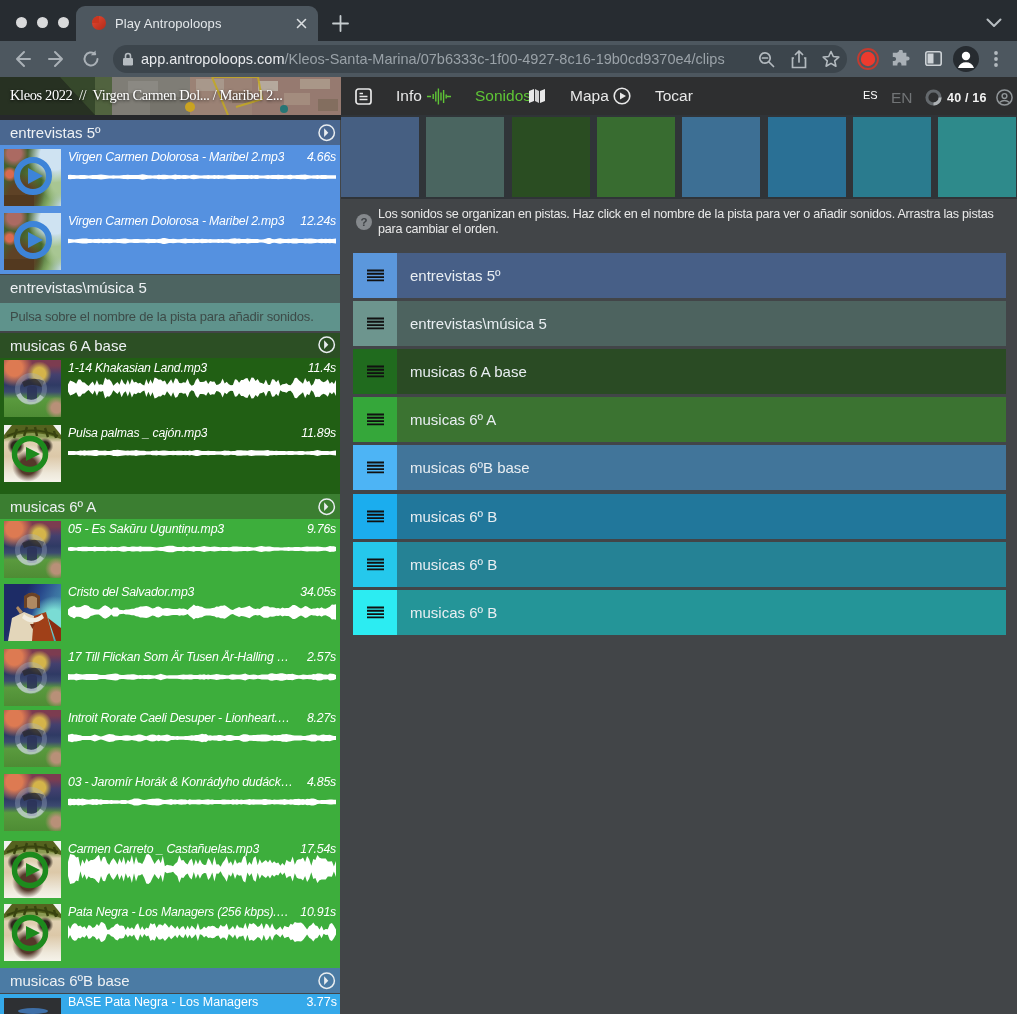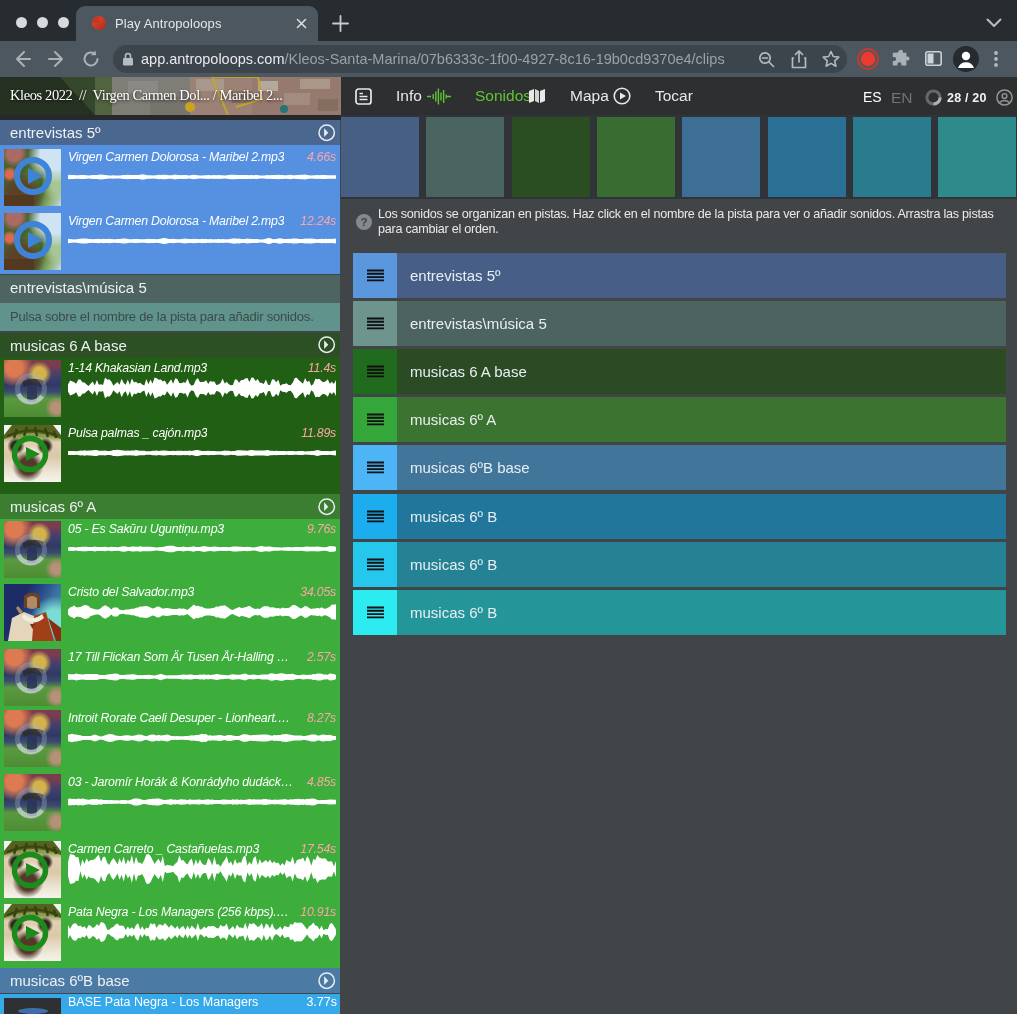--- a/index.html
+++ b/index.html
@@ -20,21 +20,21 @@
 .nav { position:absolute; top:0; height:38px; display:flex; align-items:center; gap:24px;
   color:#e8e8e8; font-size:15.5px; }
 #swband { position:absolute; left:341px; top:115px; width:676px; height:84px; background:#303438; }
 .shead { position:absolute; left:0; width:340px; height:25px; color:#eef1f4; font-size:15px;
   line-height:25px; padding-left:10px; }
 .ssec { position:absolute; left:0; width:340px; }
 .clip { position:absolute; left:0; width:340px; height:64px;font-style:italic; }
 .thwrap { position:absolute; left:4px; top:0; width:57px; height:57px; overflow:hidden; }
 .th { position:relative; width:57px; height:57px; }
 .ct { position:absolute; left:68px; top:1px; font-size:12.3px; letter-spacing:-0.2px; color:#fff; white-space:nowrap; max-width:228px; overflow:hidden; text-overflow:ellipsis; }
-.cd { position:absolute; right:4px; top:1px; font-size:12.3px; letter-spacing:-0.2px; color:#fca5a5; }
+.cd { position:absolute; right:4px; top:1px; font-size:12.3px; letter-spacing:-0.2px; color:#ffffff; }
 .wv { position:absolute; left:68px; top:5px; width:268px; height:46px; }
 .swatch { position:absolute; top:117px; width:78px; height:80px; }
 .trow { position:absolute; left:353px; width:653px; height:45px; }
 .handle { position:absolute; left:0; top:0; width:44px; height:45px; }
 .hmb { position:absolute; left:13.5px; top:16px; width:17px; height:13px; }
 .tlabel { position:absolute; left:57px; top:14px; font-size:15px; color:#e9eef2; }
 </style></head><body>
 <div id="page">
 <div id="frame"></div>
 <div class="dot" style="left:16px"></div>
@@ -156,27 +156,27 @@
         </svg>
         <span>Mapa</span>
       </div>
 <div class="nav" style="left:613px">
         <svg width="18" height="18">
           <circle cx="9" cy="9" r="7.8" fill="none" stroke="#e8e8e8" stroke-width="1.6"></circle>
           <path d="M7 5.5 L13 9 L7 12.5 Z" fill="#e8e8e8"></path>
         </svg>
         <span>Tocar</span>
       </div>
-<div class="abs" style="left:863px;top:12px;font-size:14px;color:#fff">ES</div>
+<div class="abs" style="left:863px;top:12px;font-size:11px;color:#fff">ES</div>
 <div class="abs" style="left:891px;top:12px;font-size:15.5px;color:#717476">EN</div>
 <svg class="abs" style="left:925px;top:11.5px" width="17" height="17">
         <circle cx="8.5" cy="8.5" r="6.6" fill="none" stroke="#64696d" stroke-width="3"></circle>
         <path d="M8.5 15.1 A6.6 6.6 0 0 0 15.1 8.5" fill="none" stroke="#aeb2b5" stroke-width="3"></path>
       </svg>
-<div class="abs" style="left:947px;top:13.5px;font-size:12.5px;font-weight:bold;color:#f2f2f2;letter-spacing:.2px">28 / 20</div>
+<div class="abs" style="left:947px;top:13.5px;font-size:12.5px;font-weight:bold;color:#f2f2f2;letter-spacing:.2px">40 / 16</div>
 <svg class="abs" style="left:996px;top:11.5px" width="17" height="17">
         <circle cx="8.5" cy="8.5" r="7.6" fill="none" stroke="#919699" stroke-width="1.5"></circle>
         <circle cx="8.5" cy="7" r="2.4" fill="none" stroke="#919699" stroke-width="1.4"></circle>
         <path d="M3.5 13.5 Q8.5 9.5 13.5 13.5" fill="none" stroke="#919699" stroke-width="1.4"></path>
       </svg>
 </div>
 <div class="abs" style="left:0;top:115px;width:341px;height:5px;background:#26282b"></div>
 <div class="shead" style="top:120px;background:#4a6790">entrevistas 5º</div>
 <svg class="abs" style="left:316.8px;top:122.8px" width="19" height="19">
       <circle cx="9.7" cy="9.7" r="7.7" fill="none" stroke="#e9edf0" stroke-width="1.5"></circle>

